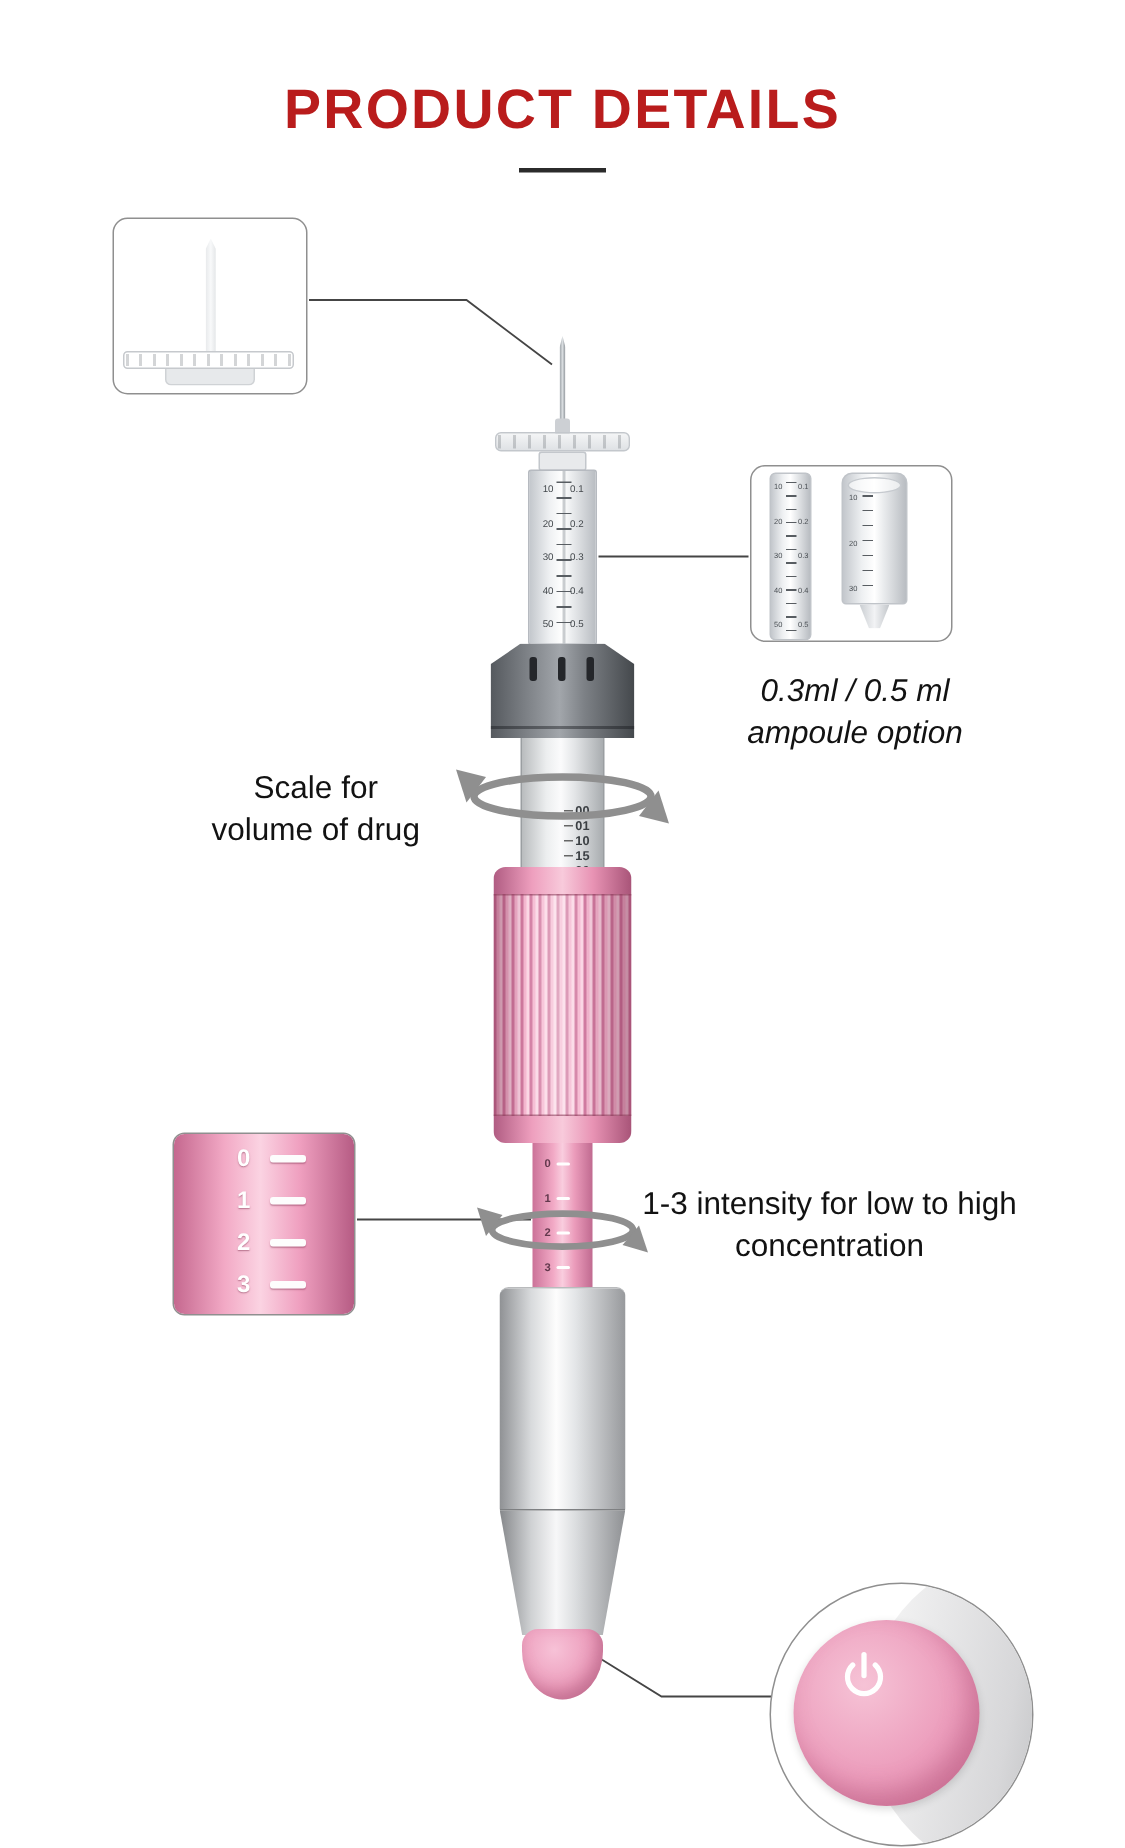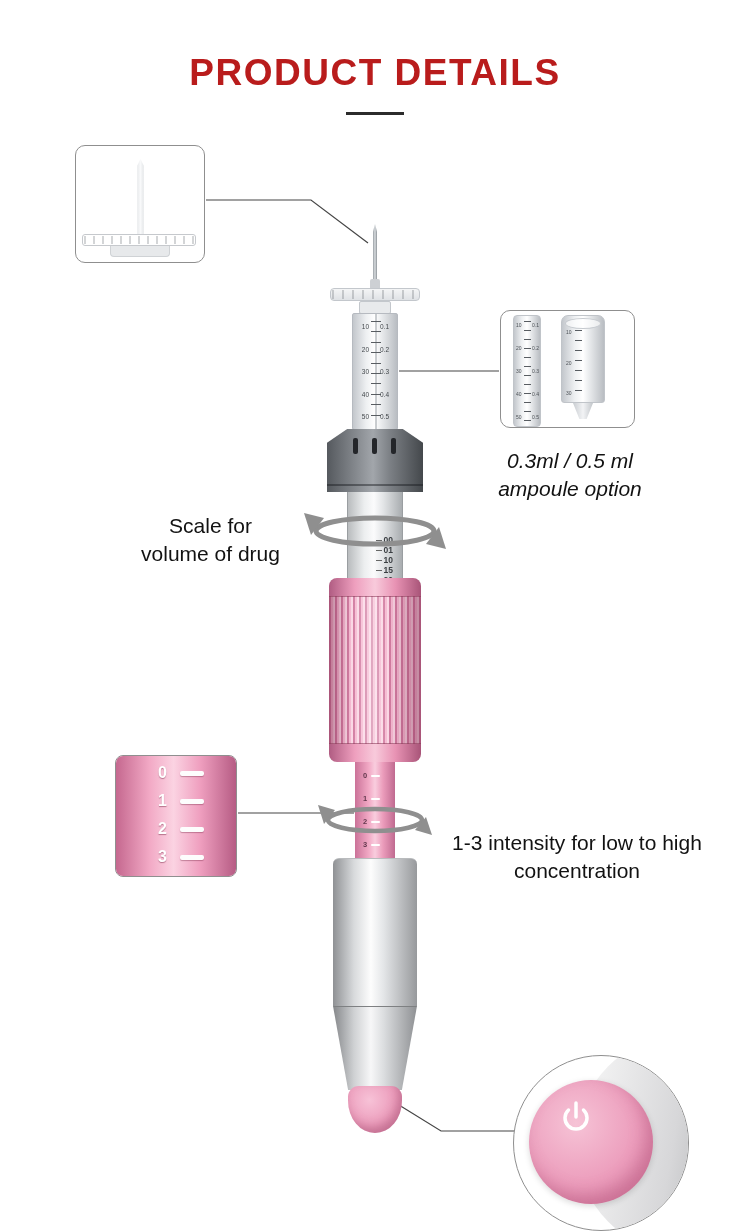--- a/index.html
+++ b/index.html
@@ -9,21 +9,21 @@
   
   .page-title { position:absolute; top:52px; left:0; width:100%; text-align:center;
     font-size:37px; font-weight:bold; letter-spacing:1.5px; color:#b91c1c; }
   .title-underline { position:absolute; top:112px; left:346px; width:58px; height:3px; background:#2b2b2b; }
 
   
   .label { position:absolute; font-size:21px; color:#121212; text-align:center; line-height:1.35; }
   .adapter-label   { left:70px;  top:281px; width:140px; }
   .ampoule-label   { left:475px; top:447px; width:190px;font-style:italic; }
   .scale-label     { left:133px; top:512px; width:155px; }
-  .intensity-label { left:452px; top:789px; width:250px;margin-top:40px; }
+  .intensity-label { left:428px; top:789px; width:250px; }
   .push-label      { left:527px; top:1034px; width:160px; }
 
   
   .box { position:absolute; border:1.5px solid #8f8f8f; border-radius:10px; background:#fff; overflow:hidden; }
   .adapter-box { left:75px; top:145px; width:130px; height:118px; }
   .ampoule-box { left:500px; top:310px; width:135px; height:118px; }
   .intensity-box { left:115px; top:755px; width:122px; height:122px; border-radius:8px; }
 
   
   .connectors { position:absolute; left:0; top:0; width:750px; height:1232px; pointer-events:none; }

